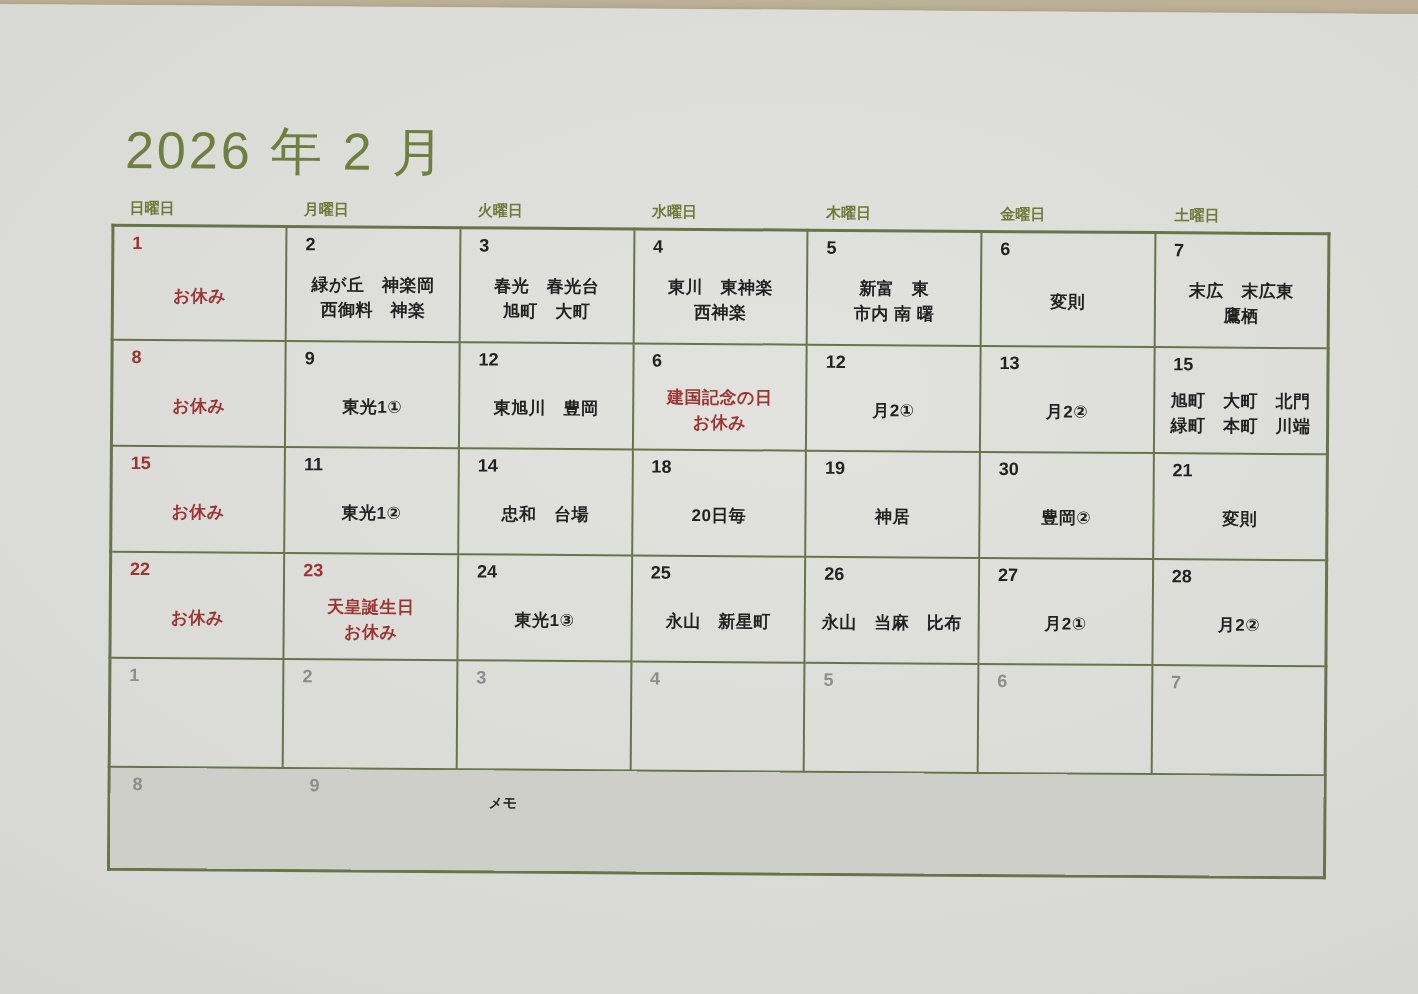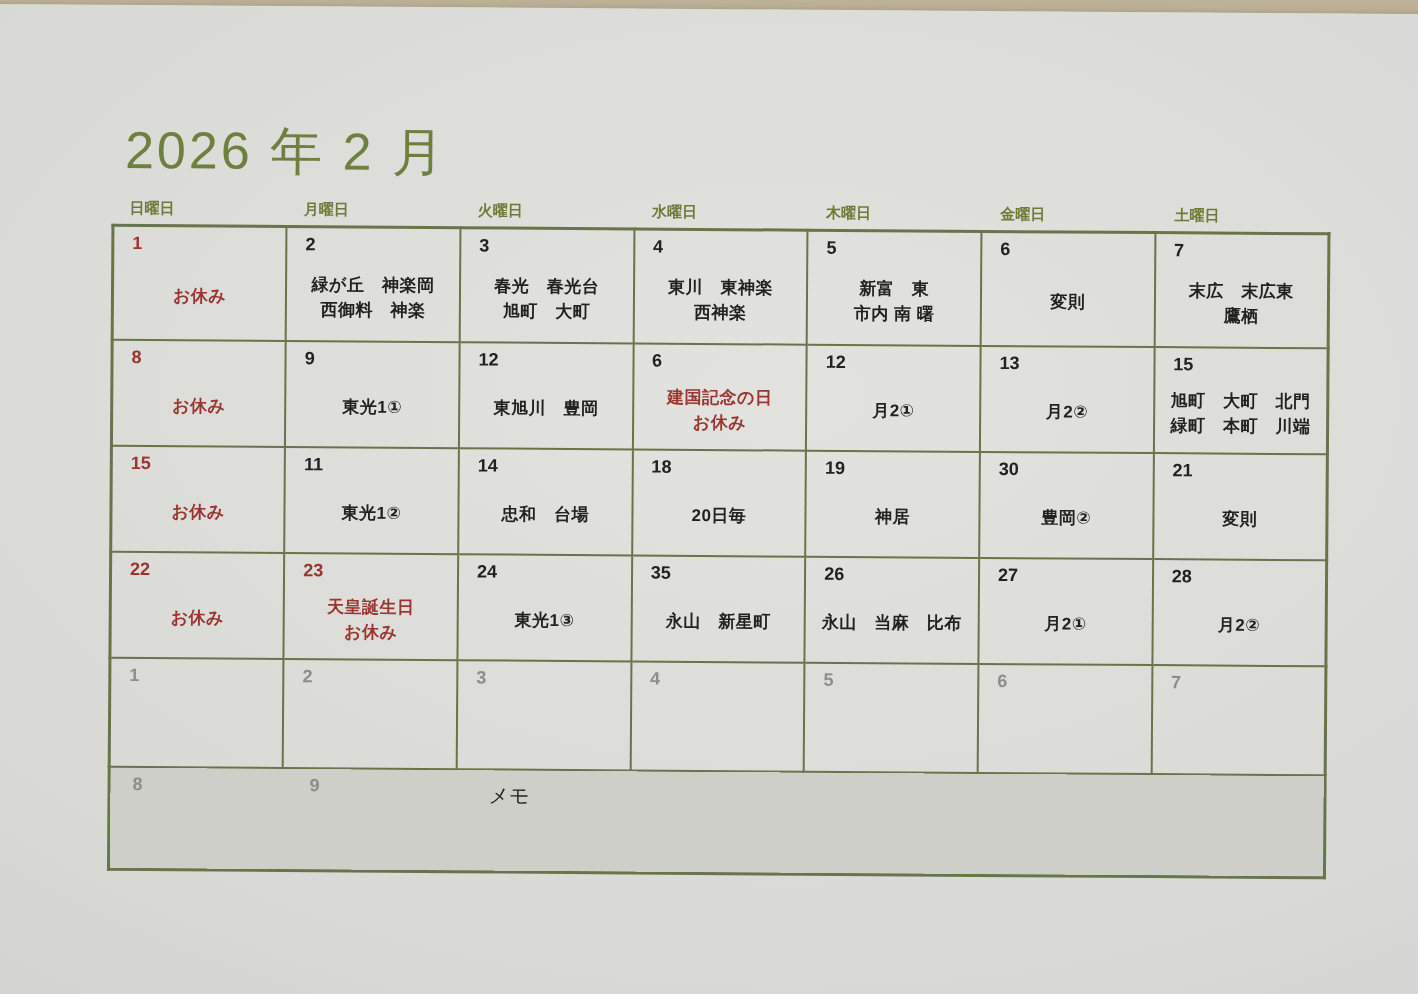--- a/index.html
+++ b/index.html
@@ -62,22 +62,22 @@
     height:100px;background:var(--memo-bg,#cfcfca);
     border:2px solid var(--border-green,#68744a);
   }
   .memo-num{
     position:absolute;top:6px;font-size:18px;font-weight:600;
     color:var(--gray-number,#8d8d8d);
   }
   .memo-num.n8{left:22px;}
   .memo-num.n9{left:199px;}
   .memo-label{
-    position:absolute;left:378px;top:12px;
-    font-size:20px;font-weight:400;color:var(--text-black,#222);
+    position:absolute;left:378px;top:24px;
+    font-size:14px;font-weight:700;color:var(--text-black,#222);
   }
 </style>
 </head>
 <body>
 
 <div class="paper">
   <div class="content">
 
     <h1 class="title">2026 年 2 月</h1>
 
@@ -238,21 +238,21 @@
                 <div class="celltext red">天皇誕生日<br>お休み</div>
               </div>
             </td>
             <td>
               <div class="daynum black">24</div>
               <div class="cellbox">
                 <div class="celltext black">東光1③</div>
               </div>
             </td>
             <td>
-              <div class="daynum black">35</div>
+              <div class="daynum black">25</div>
               <div class="cellbox">
                 <div class="celltext black">永山　新星町</div>
               </div>
             </td>
             <td>
               <div class="daynum black">26</div>
               <div class="cellbox">
                 <div class="celltext black">永山　当麻　比布</div>
               </div>
             </td>

